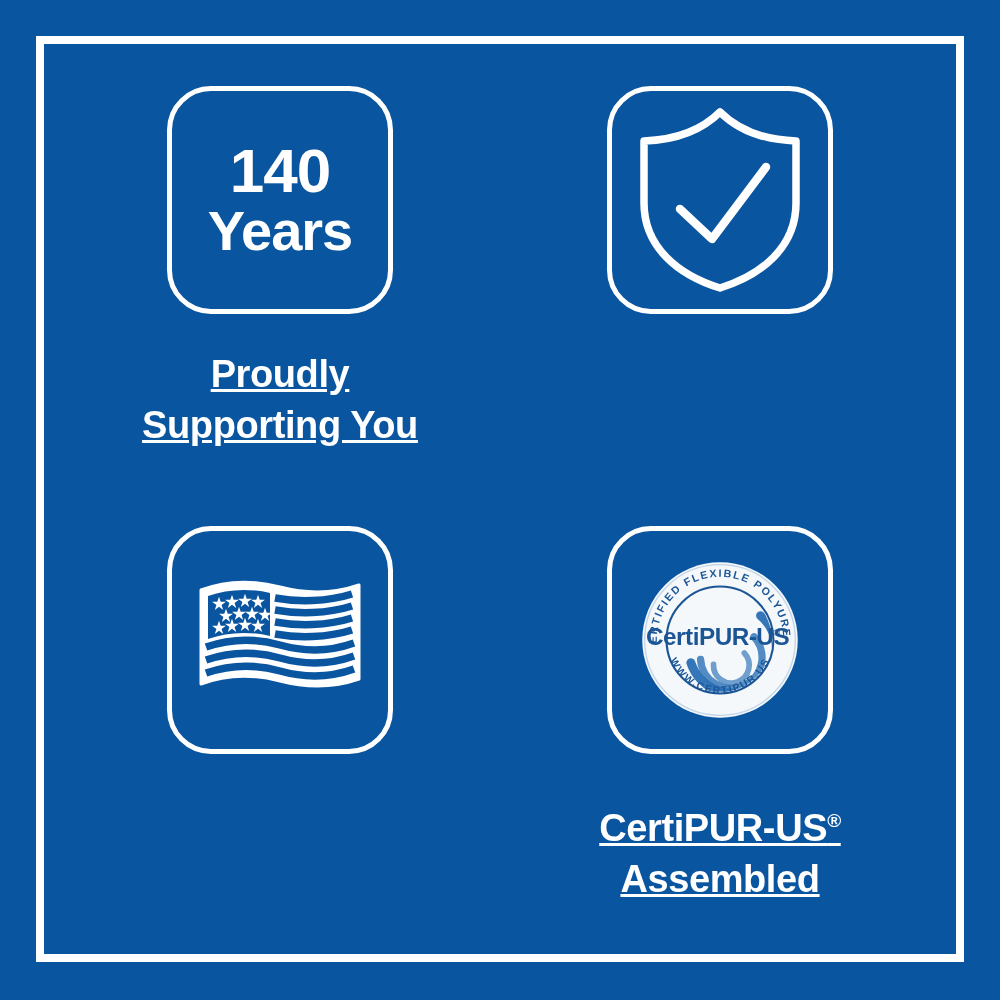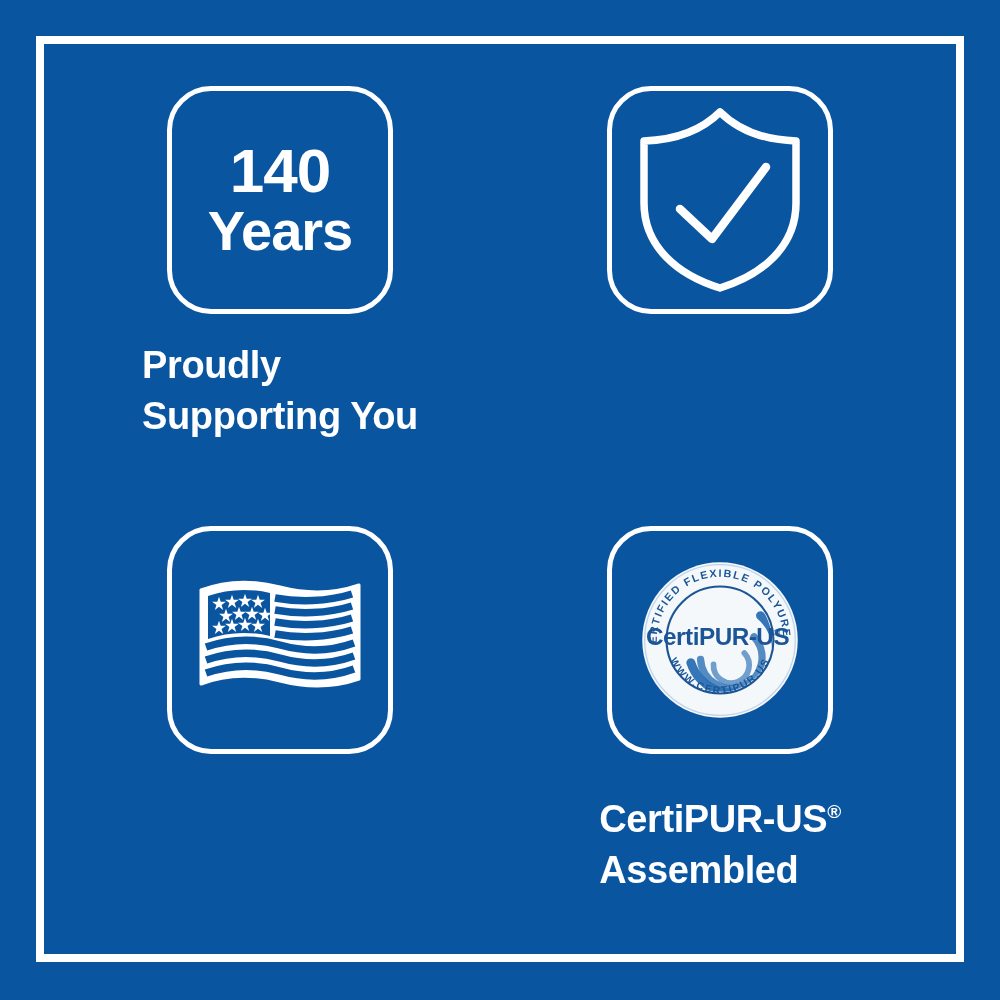--- a/index.html
+++ b/index.html
@@ -36,20 +36,21 @@
     height: 880px;
     display: grid;
     grid-template-columns: 1fr 1fr;
     grid-template-rows: 1fr 1fr;
   }
   .cell {
     position: relative;
     display: flex;
     flex-direction: column;
     align-items: center;
+    gap: 9px;
   }
   .cell-tl { padding-top: 26px; }
   .cell-tr { padding-top: 26px; }
   .cell-bl { padding-top: 26px; }
   .cell-br { padding-top: 26px; }
 
   .iconbox {
     width: 226px;
     height: 228px;
     border: 5.5px solid #ffffff;
@@ -59,22 +60,24 @@
     align-items: center;
     justify-content: center;
     position: relative;
   }
   .label {
     margin-top: 26px;
     color: #ffffff;
     font-weight: bold;
     font-size: 38px;
     line-height: 1.33;
+    text-align: center;
     letter-spacing: -0.4px;
     white-space: pre-line;
+    text-decoration: underline;
   }
   .label-br { margin-top: 40px; }
 
   
   .years-wrap {
     text-align: center;
     color: #ffffff;
     font-weight: bold;
     letter-spacing: -1px;
   }

